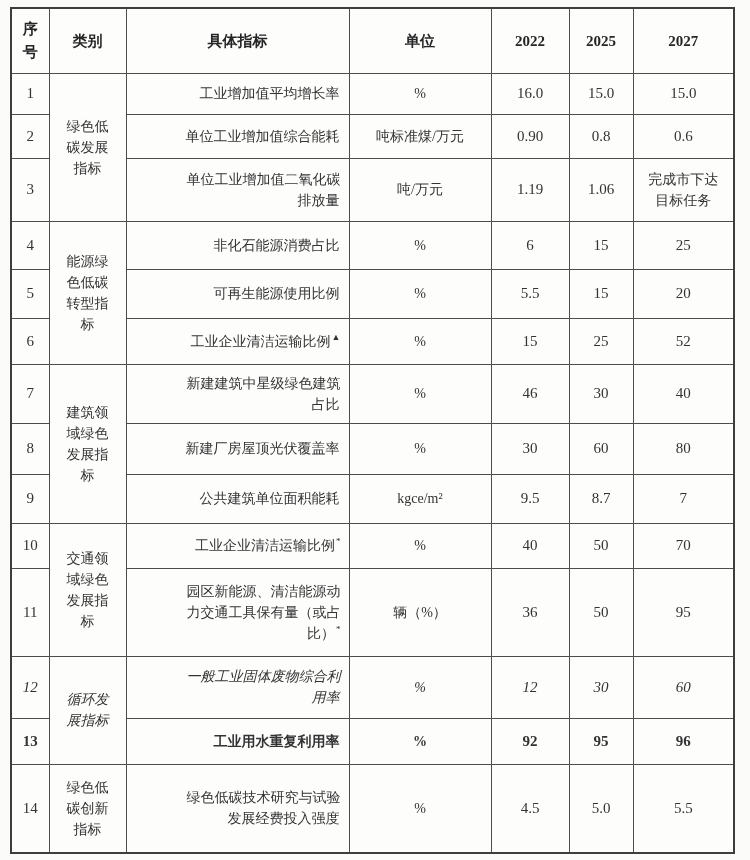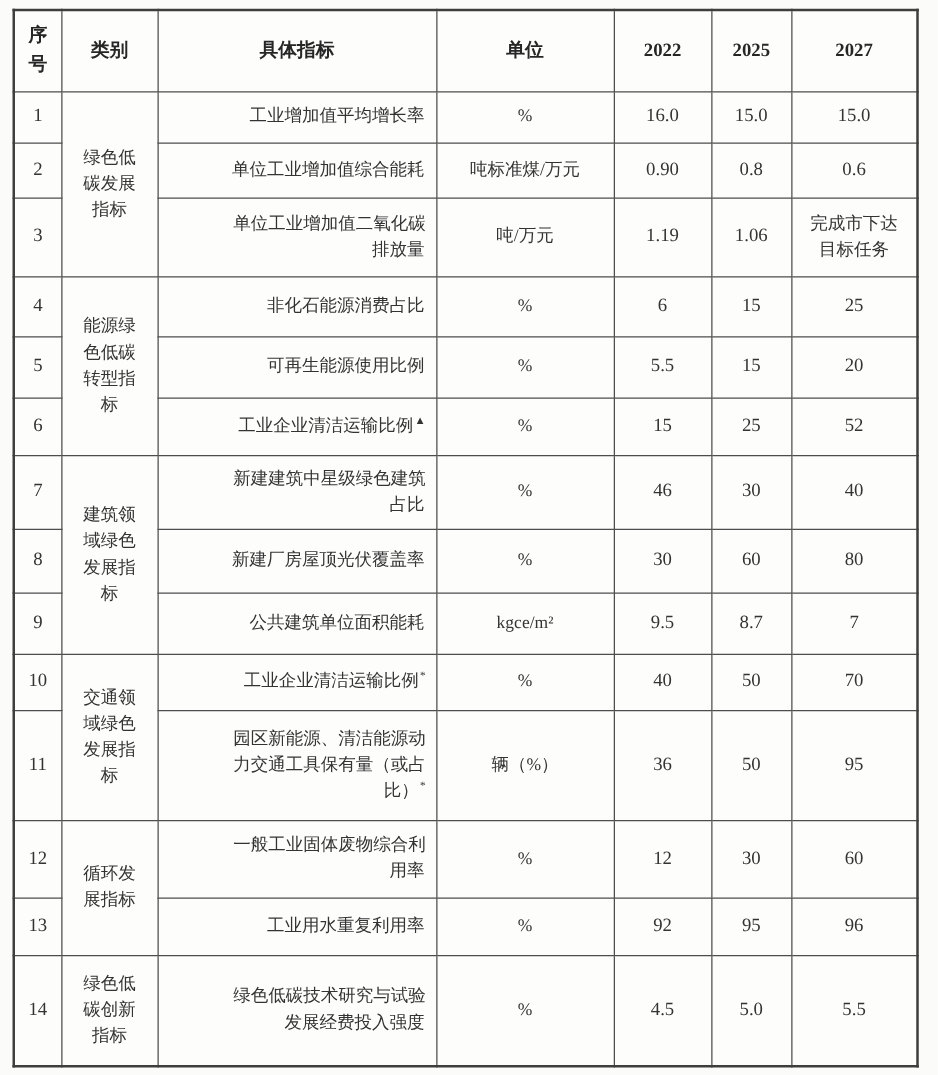--- a/index.html
+++ b/index.html
@@ -62,22 +62,22 @@
   tr.rh2  { height: 44px; }
   tr.rh3  { height: 63px; }
   tr.rh4  { height: 48px; }
   tr.rh5  { height: 49px; }
   tr.rh6  { height: 46px; }
   tr.rh7  { height: 59px; }
   tr.rh8  { height: 51px; }
   tr.rh9  { height: 49px; }
   tr.rh10 { height: 45px; }
   tr.rh11 { height: 88px; }
-  tr.rh12 { height: 62px; }
-  tr.rh13 { height: 46px; }
+  tr.rh12 { height: 62px; font-style: italic; }
+  tr.rh13 { height: 46px; font-weight: bold; }
   tr.rh14 { height: 89px; }
 </style>
 </head>
 <body>
 
 <div class="page">
   <table class="indicator-table">
     <colgroup>
       <col class="c-no">
         <col class="c-cat">

